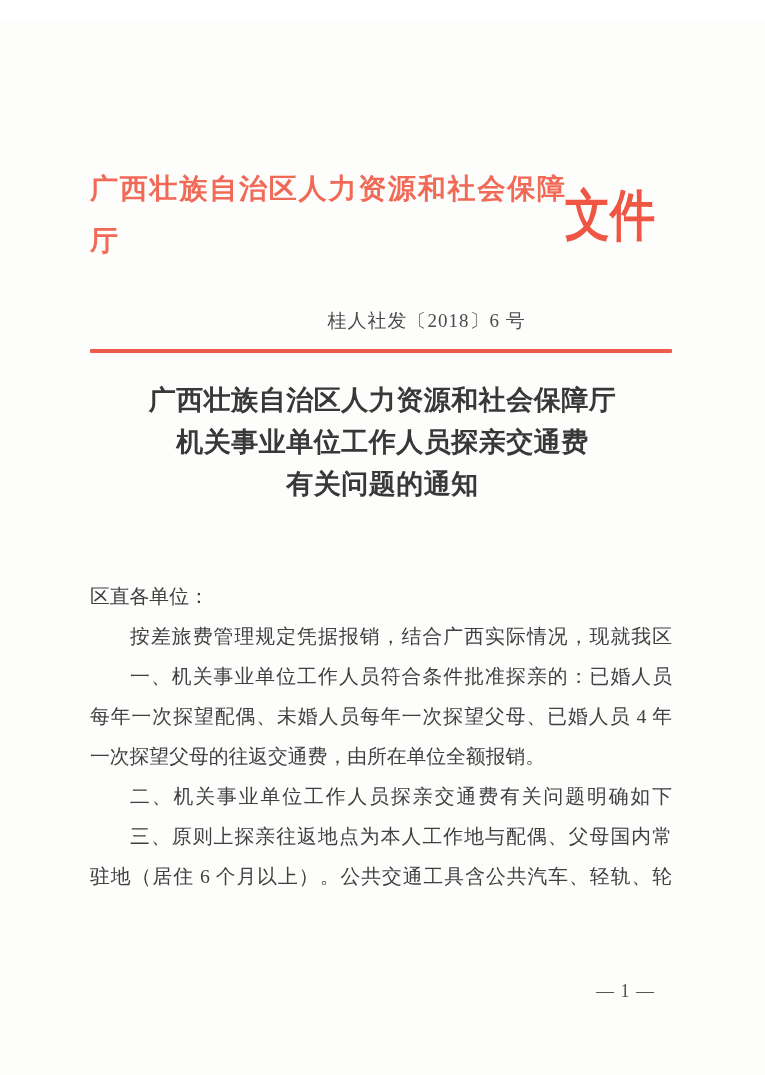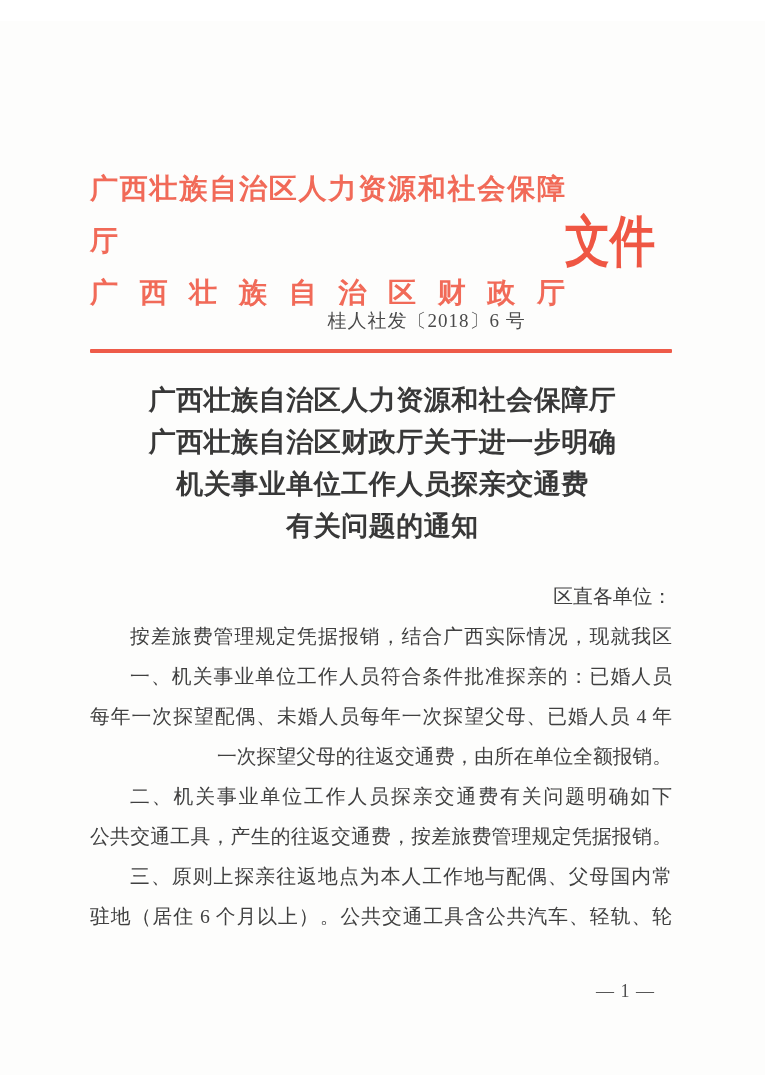--- a/index.html
+++ b/index.html
@@ -40,60 +40,57 @@
   .title-block{
     position:absolute;top:358px;left:60px;width:645px;
     text-align:center;font-weight:bold;font-size:27px;line-height:42px;
     color:#383838;letter-spacing:0.5px;
   }
   
   .body-block{
     position:absolute;top:555px;left:90px;width:582px;
     font-size:19.8px;line-height:40px;color:#404040;
   }
-  .b-line{white-space:normal;text-align:right;}
+  .b-line{white-space:normal;}
   .jf{text-align:justify;text-align-last:justify;}
   .ind{padding-left:40px;}
   
   .page-number{
     position:absolute;top:960px;right:110px;
     font-size:18px;color:#4f4f4f;letter-spacing:1px;white-space:nowrap;
   }
 </style>
 </head>
 <body>
 
 <div class="page">
 
   <div class="letterhead">
     <div class="issuer">
       <div class="issuer-line">广西壮族自治区人力资源和社会保障厅</div>
-      <div class="issuer-line">广西壮族自治区财政厅</div>
     </div>
     <div class="doc-type">文件</div>
   </div>
 
   <div class="doc-number">桂人社发〔2018〕6 号</div>
 
   <div class="red-divider"></div>
 
   <div class="title-block">
     <div>广西壮族自治区人力资源和社会保障厅</div>
-    <div>广西壮族自治区财政厅关于进一步明确</div>
     <div>机关事业单位工作人员探亲交通费</div>
     <div>有关问题的通知</div>
   </div>
 
   <div class="body-block">
     <div class="b-line">区直各单位：</div>
     <div class="b-line jf ind">按差旅费管理规定凭据报销，结合广西实际情况，现就我区</div>
     <div class="b-line jf ind">一、机关事业单位工作人员符合条件批准探亲的：已婚人员</div>
     <div class="b-line jf">每年一次探望配偶、未婚人员每年一次探望父母、已婚人员 4 年</div>
     <div class="b-line">一次探望父母的往返交通费，由所在单位全额报销。</div>
     <div class="b-line jf ind">二、机关事业单位工作人员探亲交通费有关问题明确如下</div>
-    <div class="b-line jf">公共交通工具，产生的往返交通费，按差旅费管理规定凭据报销。</div>
     <div class="b-line jf ind">三、原则上探亲往返地点为本人工作地与配偶、父母国内常</div>
     <div class="b-line jf">驻地（居住 6 个月以上）。公共交通工具含公共汽车、轻轨、轮</div>
   </div>
 
   <div class="page-number">— 1 —</div>
 
 </div>
 
 </body></html>

